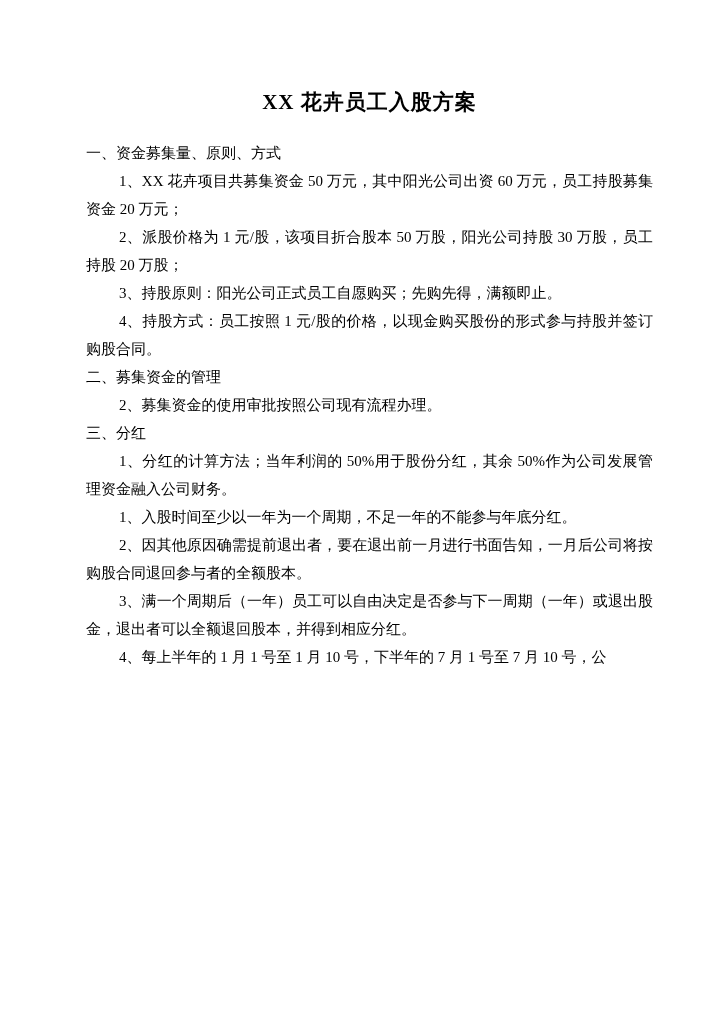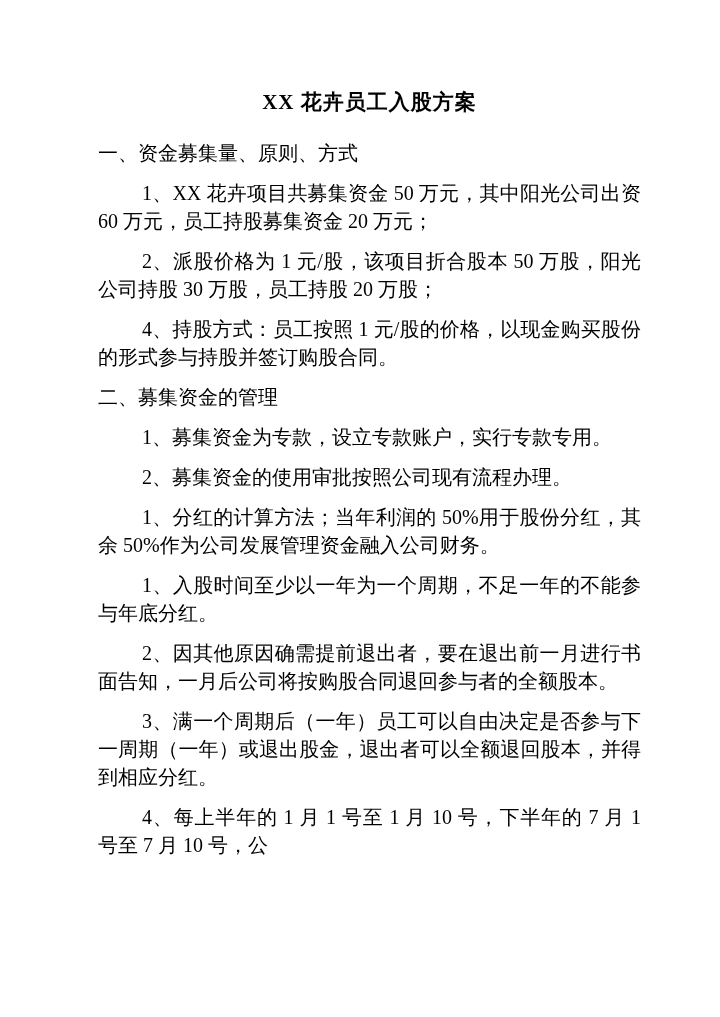--- a/index.html
+++ b/index.html
@@ -24,45 +24,46 @@
   .title {
     margin: 0 0 21px 0;
     font-size: 21px;
     font-weight: bold;
     line-height: 32px;
     text-align: center;
     letter-spacing: 1px;
     white-space: nowrap;
   }
   .doc-body p {
-    margin: 12px;
-    font-size: 20px;
+    margin: 0;
+    font-size: 15px;
     line-height: 28px;
     text-align: justify;
     word-break: break-all;
   }
   .doc-body p.heading {
     text-indent: 0;
   }
   .doc-body p.item {
     text-indent: 2.2em;
   }
 </style>
 </head>
 <body>
 
 <main class="page">
   <h1 class="title">XX 花卉员工入股方案</h1>
   <div class="doc-body" id="doc-body">
       <p class="heading">一、资金募集量、原则、方式</p>
       <p class="item">1、XX 花卉项目共募集资金 50 万元，其中阳光公司出资 60 万元，员工持股募集资金 20 万元；</p>
       <p class="item">2、派股价格为 1 元/股，该项目折合股本 50 万股，阳光公司持股 30 万股，员工持股 20 万股；</p>
+      <p class="item">3、持股原则：阳光公司正式员工自愿购买；先购先得，满额即止。</p>
       <p class="item">4、持股方式：员工按照 1 元/股的价格，以现金购买股份的形式参与持股并签订购股合同。</p>
       <p class="heading">二、募集资金的管理</p>
-      <p class="item">1、募集资金为专款，设立专款账户，实行专款专用。</p>
       <p class="item">2、募集资金的使用审批按照公司现有流程办理。</p>
+      <p class="heading">三、分红</p>
       <p class="item">1、分红的计算方法；当年利润的 50%用于股份分红，其余 50%作为公司发展管理资金融入公司财务。</p>
       <p class="item">1、入股时间至少以一年为一个周期，不足一年的不能参与年底分红。</p>
       <p class="item">2、因其他原因确需提前退出者，要在退出前一月进行书面告知，一月后公司将按购股合同退回参与者的全额股本。</p>
       <p class="item">3、满一个周期后（一年）员工可以自由决定是否参与下一周期（一年）或退出股金，退出者可以全额退回股本，并得到相应分红。</p>
       <p class="item">4、每上半年的 1 月 1 号至 1 月 10 号，下半年的 7 月 1 号至 7 月 10 号，公</p>
     </div>
 </main>
 
 </body></html>

